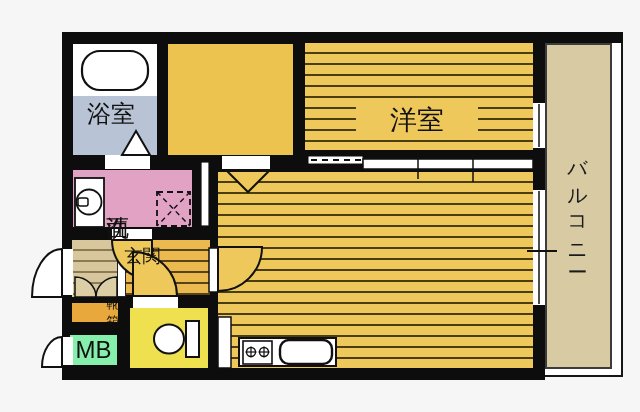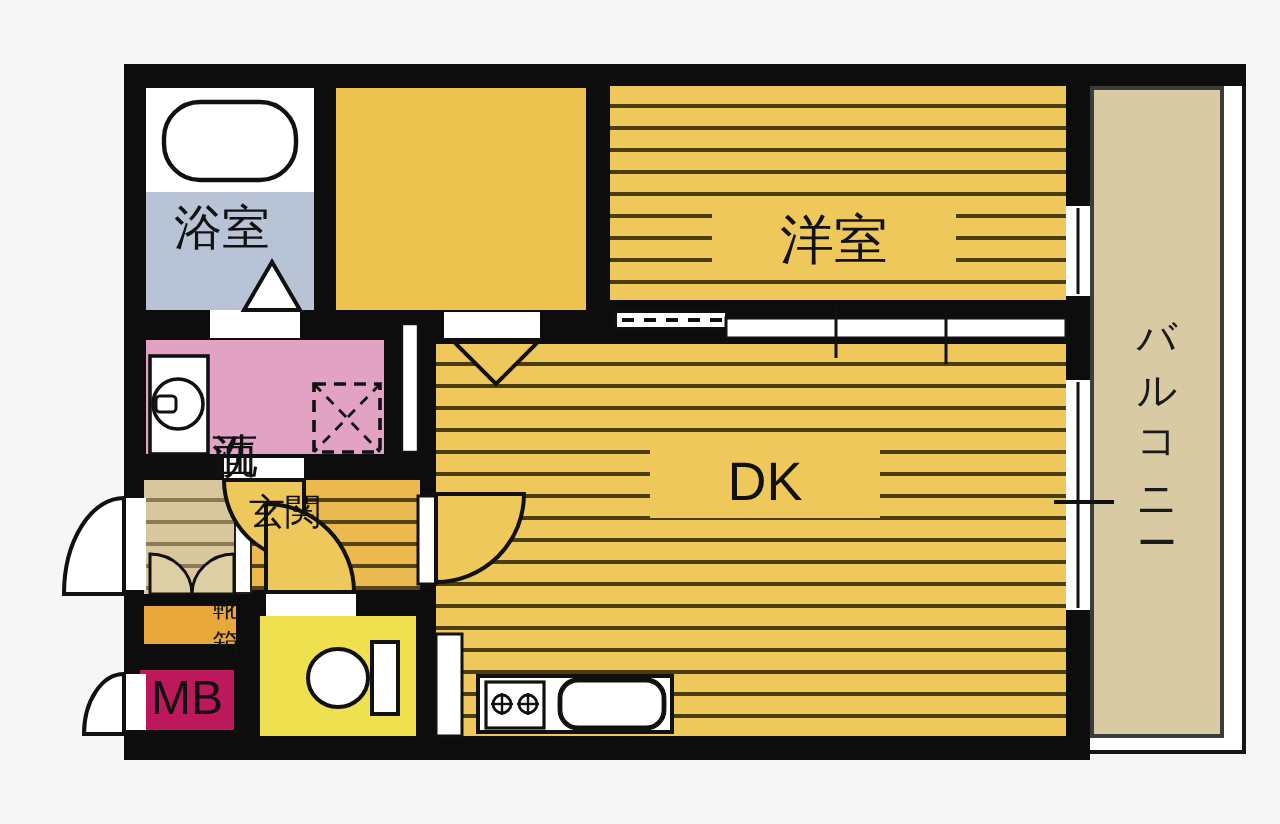--- a/index.html
+++ b/index.html
@@ -23,21 +23,21 @@
   .western-room{left:305px;top:43px;width:228px;height:107px;}
   .dk-room{left:218px;top:172px;width:315px;height:196px;}
   .hall{left:126px;top:240px;width:84px;height:55px;
         background:repeating-linear-gradient(180deg,#ecb94e 0 9px,#57431a 9px 11px);}
   .senmen-room{left:73px;top:170px;width:119px;height:57px;background:#e2a2c4;}
   .genkan{left:72px;top:240px;width:45px;height:57px;
           background:repeating-linear-gradient(180deg,#d8c79c 0 9px,#8a7a55 9px 11px);}
   .step{left:117px;top:240px;width:9px;height:57px;background:#ffffff;border:1px solid #222;}
   .kutsubako{left:72px;top:303px;width:46px;height:19px;background:#e9a83b;
              display:flex;align-items:center;justify-content:center;padding-left:36px;}
-  .mb{left:70px;top:335px;width:47px;height:30px;background:#be185d;
+  .mb{left:70px;top:335px;width:47px;height:30px;background:#86efac;
       display:flex;align-items:center;justify-content:center;}
   .toilet-room{left:130px;top:308px;width:78px;height:60px;background:#eee04f;}
   .kitchen-counter{left:238px;top:337px;width:99px;height:30px;background:#ffffff;border:2px solid #111;}
   
   .lbl{position:absolute;text-align:center;color:#111;}
   .bath-label{left:73px;top:98px;width:76px;font-size:24px;}
   .wic-label{left:166px;top:60px;width:128px;font-size:18.5px;line-height:26px;}
   .western-label{left:356px;top:70px;width:122px;font-size:27px;line-height:36px;background:#eec85a;margin-top:32px;}
   .dk-label{left:325px;top:224px;width:115px;font-size:27px;line-height:35px;background:#eec85a;}
   .senmen-label{left:103px;top:172px;height:56px;writing-mode:vertical-rl;font-size:23px;letter-spacing:2px;}
@@ -178,18 +178,17 @@
     <g>
       <rect x="280" y="340" width="52" height="24" rx="9" fill="#ffffff" stroke="#111" stroke-width="2.4"></rect>
     </g>
   </svg>
 
   <div class="lbl bath-label">浴室</div>
   <div class="lbl western-label">
     <div>洋室</div>
   </div>
   <div class="lbl dk-label">
-    <div>DK</div>
   </div>
   <div class="lbl senmen-label">洗面</div>
   <div class="lbl genkan-label">玄関</div>
 
 </div>
 
 </body></html>

